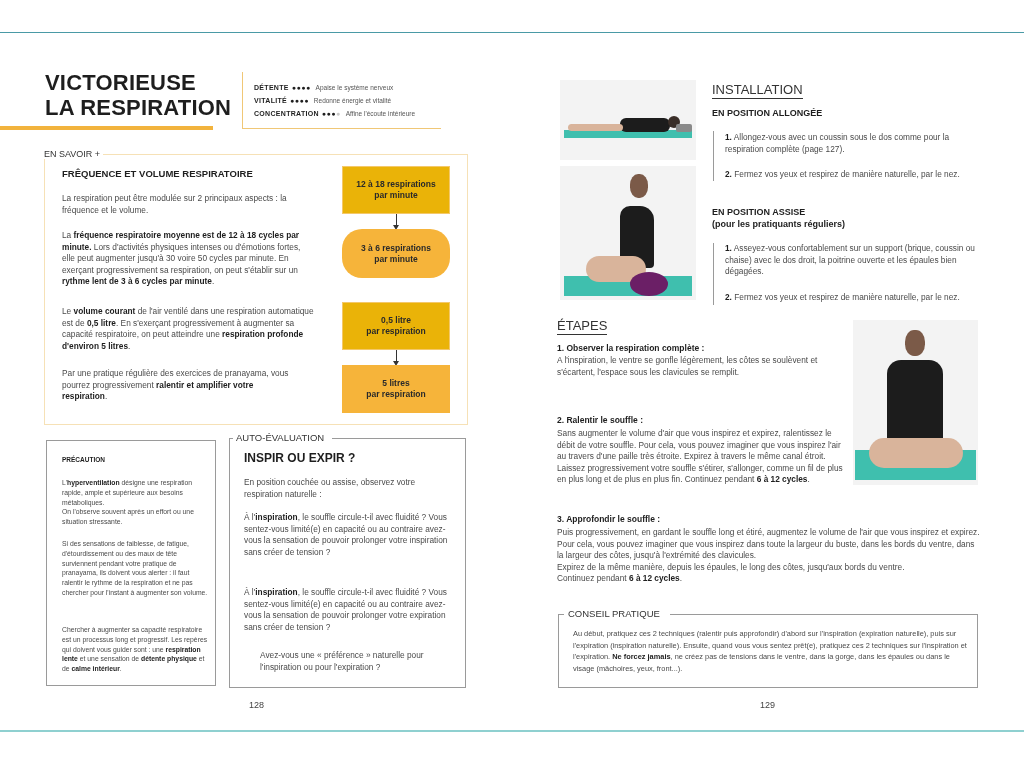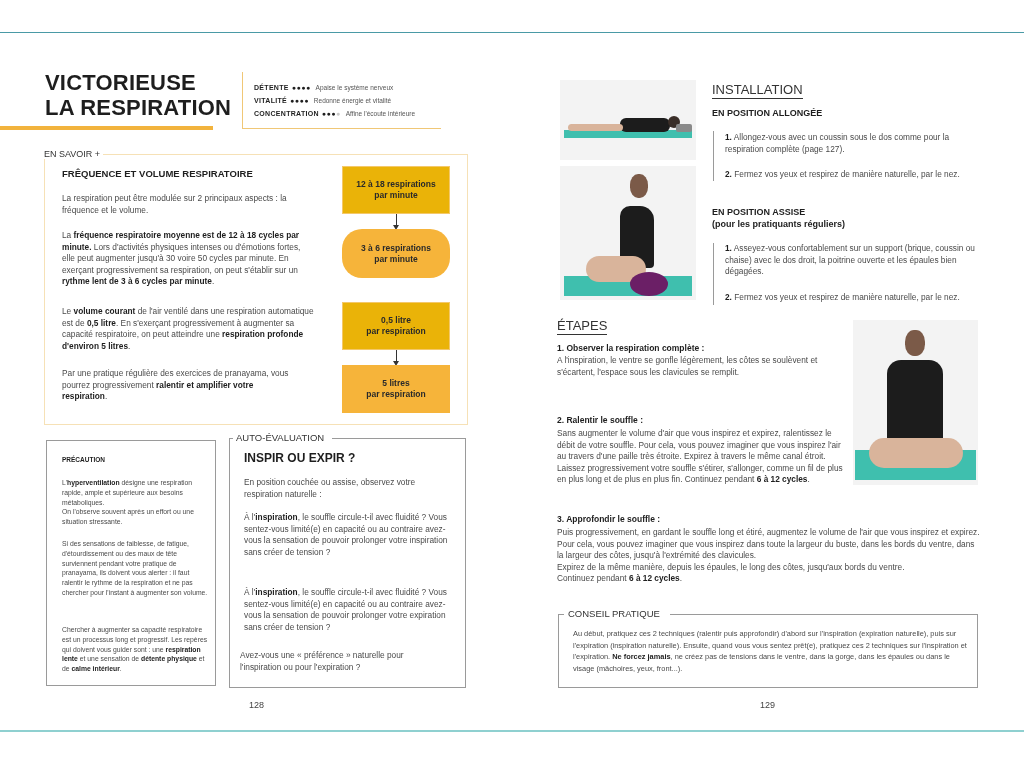--- a/index.html
+++ b/index.html
@@ -129,21 +129,21 @@
 <div class="sp" style="left:62px; top:625px; width:148px;"><span>Chercher à augmenter sa capacité respiratoire est un processus long et progressif. Les repères qui doivent vous guider sont : une </span><b>respiration lente</b><span> et une sensation de </span><b>détente physique</b><span> et de </span><b>calme intérieur</b><span>.</span></div>
 
 <div class="abs auto-box"></div>
 <div class="abs auto-line-l"></div>
 <div class="abs auto-line-r"></div>
 <div class="abs auto-label">AUTO-ÉVALUATION</div>
 <div class="abs auto-title">INSPIR OU EXPIR ?</div>
 <div class="ap" style="left:244px; top:477px; width:210px;">En position couchée ou assise, observez votre respiration naturelle :</div>
 <div class="ap" style="left:244px; top:512px; width:212px;"><span>À l'</span><b>inspiration</b><span>, le souffle circule-t-il avec fluidité ? Vous sentez-vous limité(e) en capacité ou au contraire avez-vous la sensation de pouvoir prolonger votre inspiration sans créer de tension ?</span></div>
 <div class="ap" style="left:244px; top:587px; width:214px;"><span>À l'</span><b>inspiration</b><span>, le souffle circule-t-il avec fluidité ? Vous sentez-vous limité(e) en capacité ou au contraire avez-vous la sensation de pouvoir prolonger votre expiration sans créer de tension ?</span></div>
-<div class="ap" style="left:240px; top:650px; width:200px;">Avez-vous une « préférence » naturelle pour l'inspiration ou pour l'expiration ?</div>
+<div class="ap" style="left:260px; top:650px; width:200px;">Avez-vous une « préférence » naturelle pour l'inspiration ou pour l'expiration ?</div>
 
 <div class="abs pnum" style="left:249px; top:700px;">128</div>
 
 <div class="photo" style="left:560px; top:80px; width:136px; height:80px;">
   <div class="mat" style="left:4px; top:50px; width:128px; height:8px;"></div>
   <div class="abs" style="left:60px; top:38px; width:50px; height:14px; background:#1c1c1c; border-radius:6px;"></div>
   <div class="abs" style="left:8px; top:44px; width:55px; height:7px; background:#d9b49b; border-radius:4px;"></div>
   <div class="abs" style="left:108px; top:36px; width:12px; height:12px; background:#3a2e28; border-radius:50%;"></div>
   <div class="abs" style="left:116px; top:44px; width:16px; height:8px; background:#8a8a8a; border-radius:2px;"></div>
 </div>

